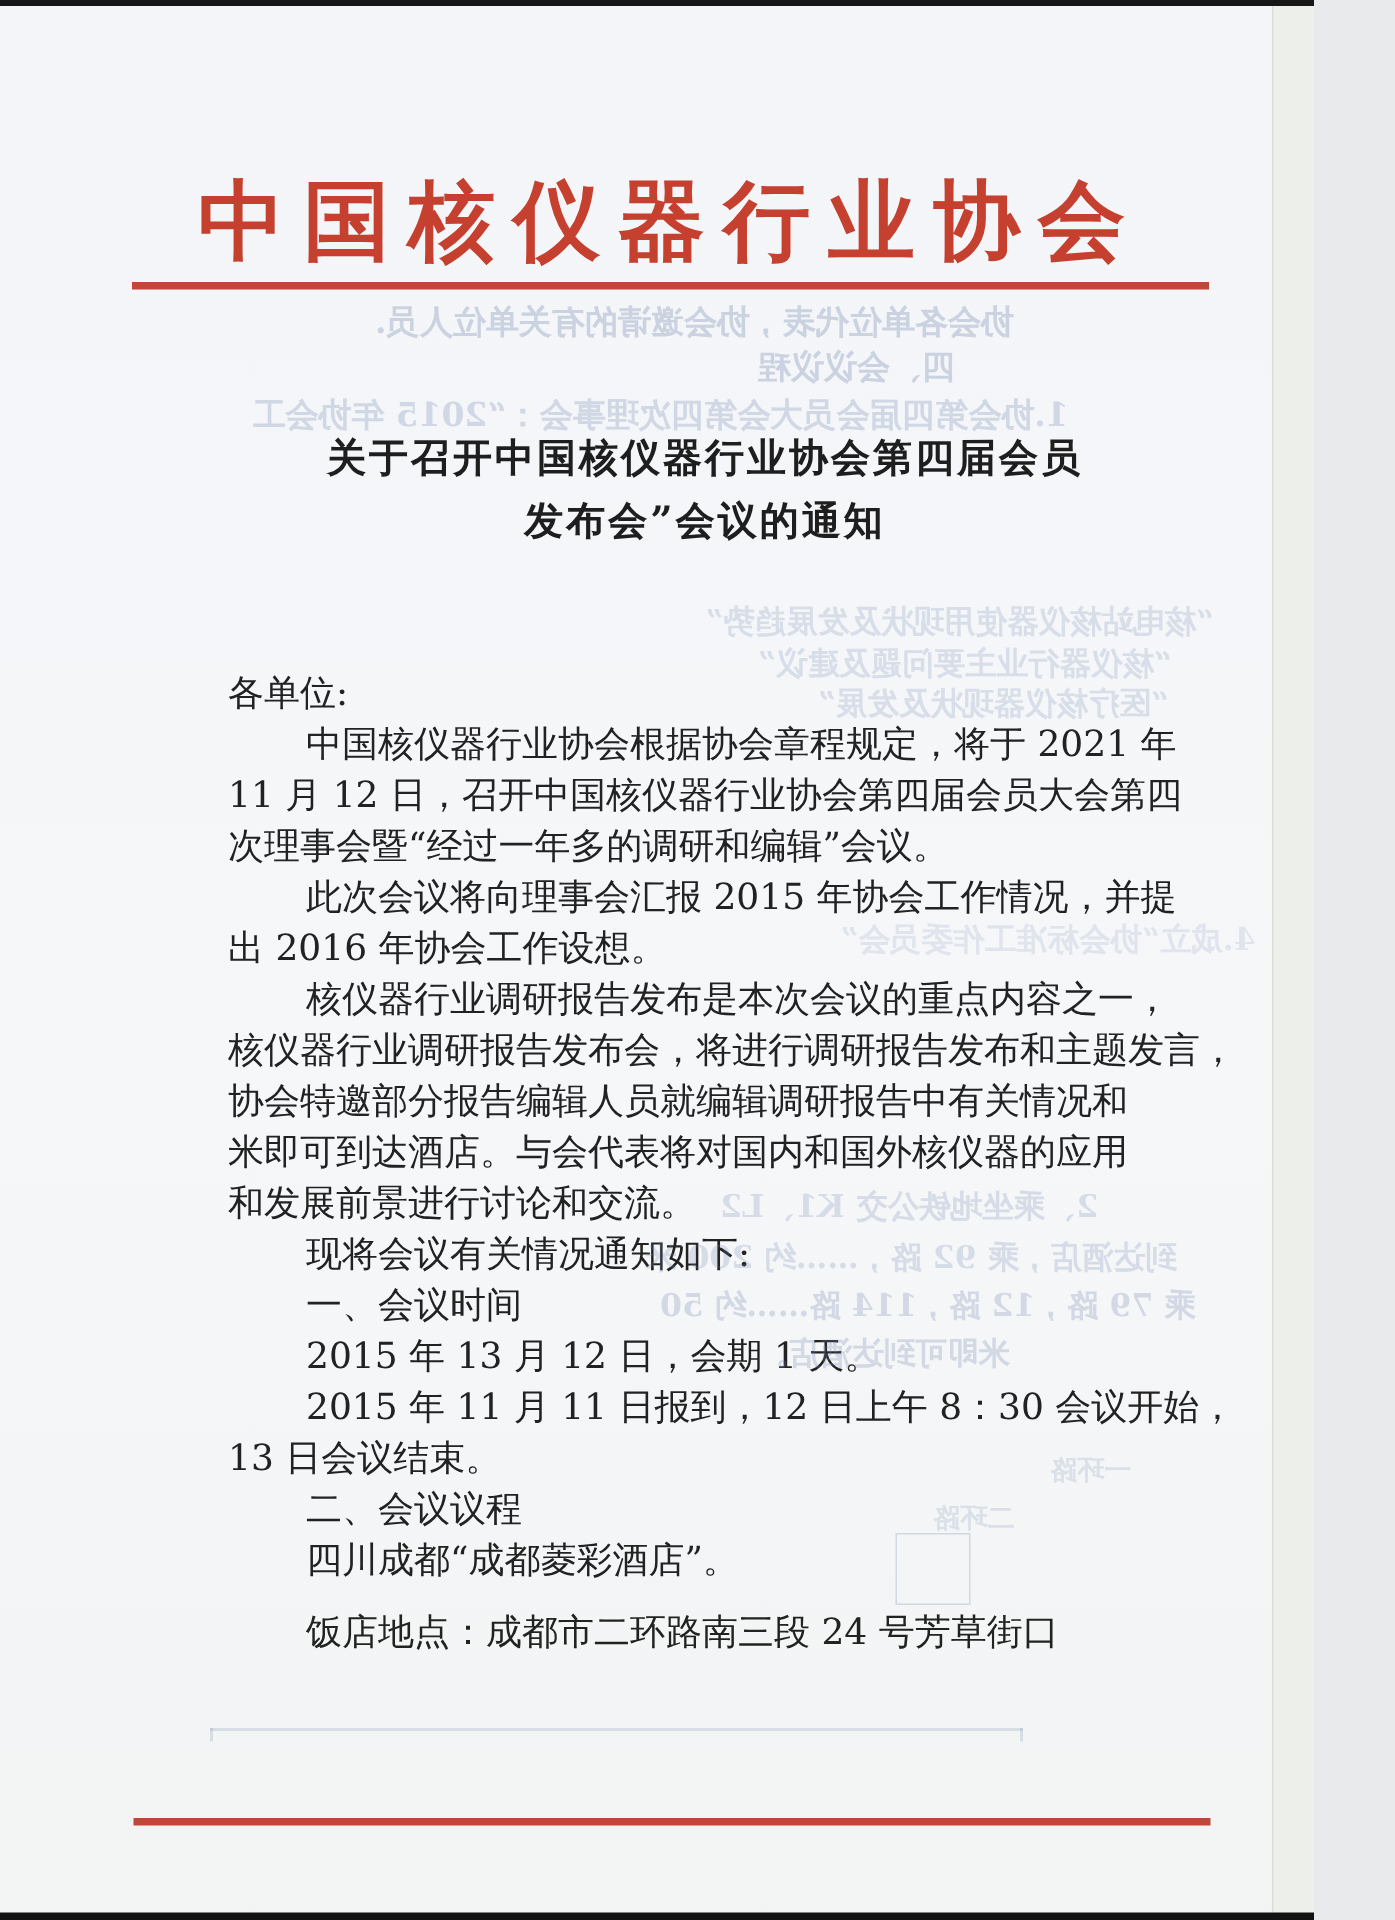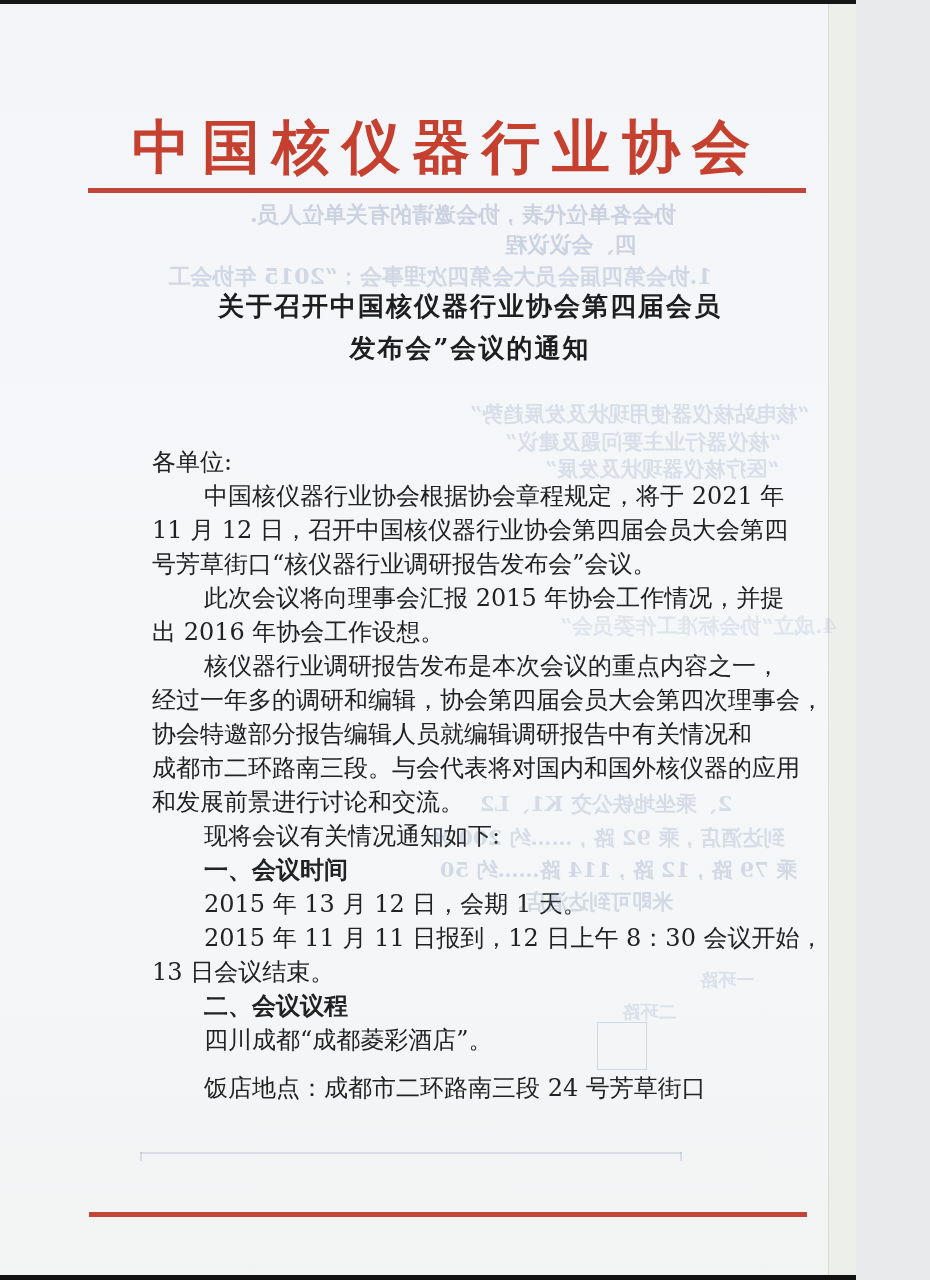--- a/index.html
+++ b/index.html
@@ -6,20 +6,21 @@
   body{
     width:930px;height:1280px;
     background:#e8eaec;
     font-family:"DejaVu Serif","Liberation Serif",serif;
     position:relative;overflow:hidden;
   }
   .page{
     position:absolute;left:0;top:0;width:856px;height:1280px;
     background:linear-gradient(180deg,#f3f5f8 0%,#f5f7f9 55%,#f2f4f4 100%);
     overflow:hidden;
+    padding-left:20px;
   }
   .scan-strip{position:absolute;left:0;width:930px;background:#161616;}
   .scan-strip.top{top:0;height:4px;}
   .scan-strip.bottom{bottom:0;height:5px;background:#121212;}
   .edge-band{
     position:absolute;top:4px;right:0;width:27px;height:1271px;
     background:#edf0ea;border-left:1px solid #d9ddd6;
   }
   .letterhead{
     position:absolute;left:88px;top:112px;width:718px;
@@ -34,21 +35,21 @@
     position:absolute;left:110px;top:285px;width:720px;
     text-align:center;color:#1e1e1e;
     font-size:26px;line-height:42px;font-weight:bold;letter-spacing:2px;
   }
   .body-block{
     position:absolute;left:152px;top:445px;width:700px;
     color:#222;font-size:24px;line-height:34px;
   }
   .body-block .line{white-space:nowrap;}
   .body-block .line.indent{padding-left:52px;}
-  .body-block .line.bold{font-weight:bold;}
+  .body-block .line.bold{font-weight:normal;}
   .body-block .line.gap{margin-top:14px;}
   .bleed-layer{position:absolute;left:0;top:0;width:930px;height:1280px;pointer-events:none;}
   .bleed-layer .bl{
     position:absolute;transform:scaleX(-1);
     color:#6f84ad;font-weight:bold;white-space:nowrap;
     font-family:"DejaVu Serif","Liberation Serif",serif;
   }
   .artifact{position:absolute;border:1px solid rgba(130,150,185,0.30);}
   .artifact.hline{border:none;height:2px;background:rgba(130,150,185,0.25);}
   .artifact.vtick{border:none;width:2px;background:rgba(130,150,185,0.25);}
@@ -66,27 +67,27 @@
 
   <div class="title" id="title-block">
       <div>关于召开中国核仪器行业协会第四届会员</div>
       <div>发布会”会议的通知</div>
     </div>
 
   <div class="body-block" id="body-block">
       <div class="line">各单位:</div>
       <div class="line indent">中国核仪器行业协会根据协会章程规定，将于 2021 年</div>
       <div class="line">11 月 12 日，召开中国核仪器行业协会第四届会员大会第四</div>
-      <div class="line">号芳草街口“核仪器行业调研报告发布会”会议。</div>
+      <div class="line">次理事会暨“经过一年多的调研和编辑”会议。</div>
       <div class="line indent">此次会议将向理事会汇报 2015 年协会工作情况，并提</div>
       <div class="line">出 2016 年协会工作设想。</div>
       <div class="line indent">核仪器行业调研报告发布是本次会议的重点内容之一，</div>
-      <div class="line">经过一年多的调研和编辑，协会第四届会员大会第四次理事会，</div>
+      <div class="line">核仪器行业调研报告发布会，将进行调研报告发布和主题发言，</div>
       <div class="line">协会特邀部分报告编辑人员就编辑调研报告中有关情况和</div>
-      <div class="line">成都市二环路南三段。与会代表将对国内和国外核仪器的应用</div>
+      <div class="line">米即可到达酒店。与会代表将对国内和国外核仪器的应用</div>
       <div class="line">和发展前景进行讨论和交流。</div>
       <div class="line indent">现将会议有关情况通知如下:</div>
       <div class="line indent bold">一、会议时间</div>
       <div class="line indent">2015 年 13 月 12 日，会期 1 天。</div>
       <div class="line indent">2015 年 11 月 11 日报到，12 日上午 8：30 会议开始，</div>
       <div class="line">13 日会议结束。</div>
       <div class="line indent bold">二、会议议程</div>
       <div class="line indent">四川成都“成都菱彩酒店”。</div>
       <div class="line indent gap">饭店地点：成都市二环路南三段 24 号芳草街口</div>
     </div>

